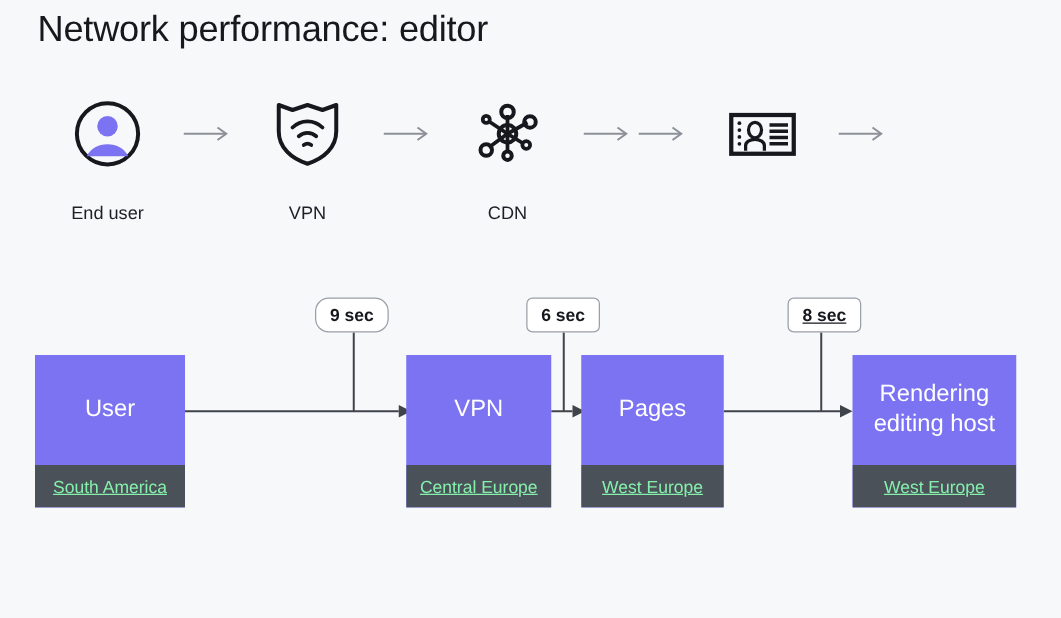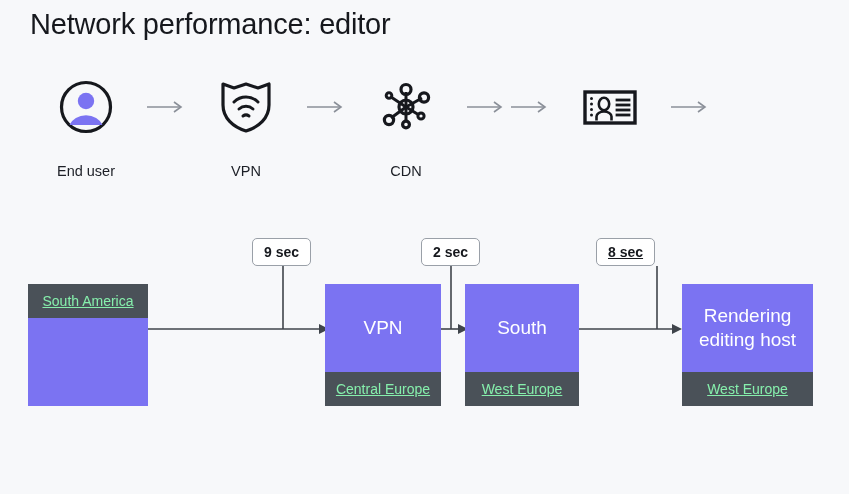--- a/index.html
+++ b/index.html
@@ -276,35 +276,36 @@
       <line x1="441" y1="329" x2="458" y2="329"></line>
       <polygon points="458,324 468,329 458,334" fill="#3f444b" stroke="none"></polygon>
       <line x1="451" y1="266" x2="451" y2="329"></line>
 
       <line x1="579" y1="329" x2="672" y2="329"></line>
       <polygon points="672,324 682,329 672,334" fill="#3f444b" stroke="none"></polygon>
       <line x1="657" y1="266" x2="657" y2="329"></line>
     </g>
   </svg>
 
-  <div class="lat-label" style="left:252px; top:238px;">9 sec</div>
-  <div class="lat-label" style="left:421px; top:238px;">2 sec</div>
-  <div class="lat-label" style="left:596px; top:238px;text-decoration:underline;">8 sec</div>
+  <div class="lat-label" style="left:252px; top:238px;border-radius:11px;">9 sec</div>
+  <div class="lat-label" style="left:421px; top:238px;">6 sec</div>
+  <div class="lat-label" style="left:630px; top:238px;text-decoration:underline;">8 sec</div>
 
   <div class="node-box" style="left:28px; top:284px; width:120px; height:122px;">
+    <div class="node-title">User</div>
     <div class="node-region">South America</div>
   </div>
 
   <div class="node-box" style="left:325px; top:284px; width:116px; height:122px;">
     <div class="node-title">VPN</div>
     <div class="node-region">Central Europe</div>
   </div>
 
   <div class="node-box" style="left:465px; top:284px; width:114px; height:122px;">
-    <div class="node-title">South</div>
+    <div class="node-title">Pages</div>
     <div class="node-region">West Europe</div>
   </div>
 
   <div class="node-box" style="left:682px; top:284px; width:131px; height:122px;">
     <div class="node-title">Rendering editing host</div>
     <div class="node-region">West Europe</div>
   </div>
 
 </div>
 

